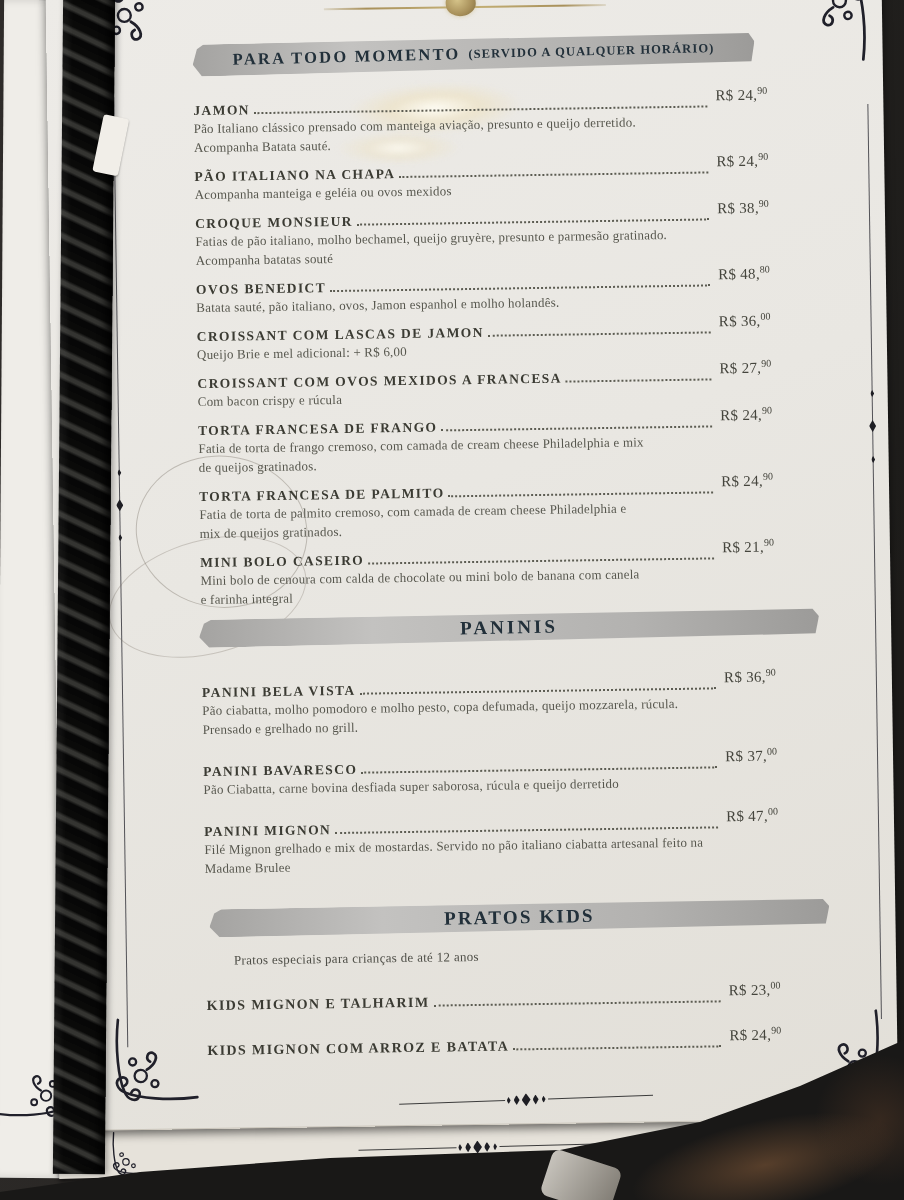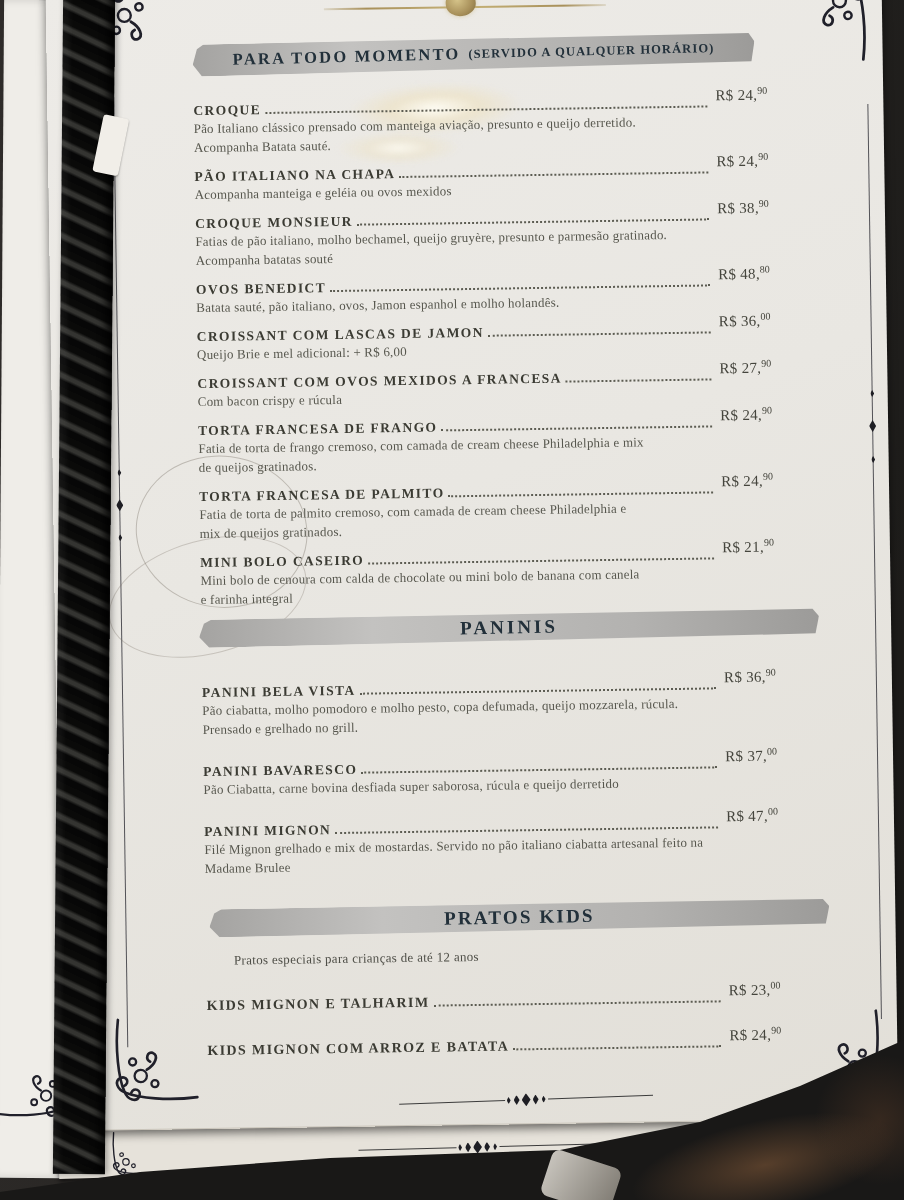--- a/index.html
+++ b/index.html
@@ -193,21 +193,21 @@
     <div class="content">
 
       <div class="band band1">
         <span class="t1">PARA TODO MOMENTO</span>
         <span class="t2">(SERVIDO A QUALQUER HORÁRIO)</span>
       </div>
 
       <div class="sec1">
         <div class="item">
           <div class="row">
-              <span class="iname">CROQUE</span>
+              <span class="iname">JAMON</span>
               <span class="dots"></span>
               <span class="price"><span>R$ 24,</span><sup>90</sup></span>
             </div>
           <div class="desc">Pão Italiano clássico prensado com manteiga aviação, presunto e queijo derretido.</div>
           <div class="desc">Acompanha Batata sauté.</div>
         </div>
         <div class="item">
           <div class="row">
               <span class="iname">PÃO ITALIANO NA CHAPA</span>
               <span class="dots"></span>

